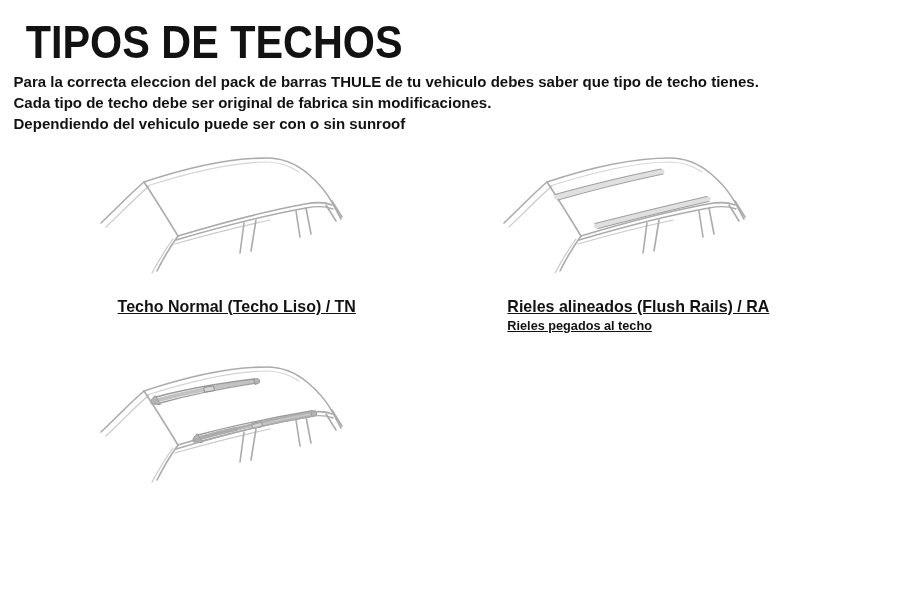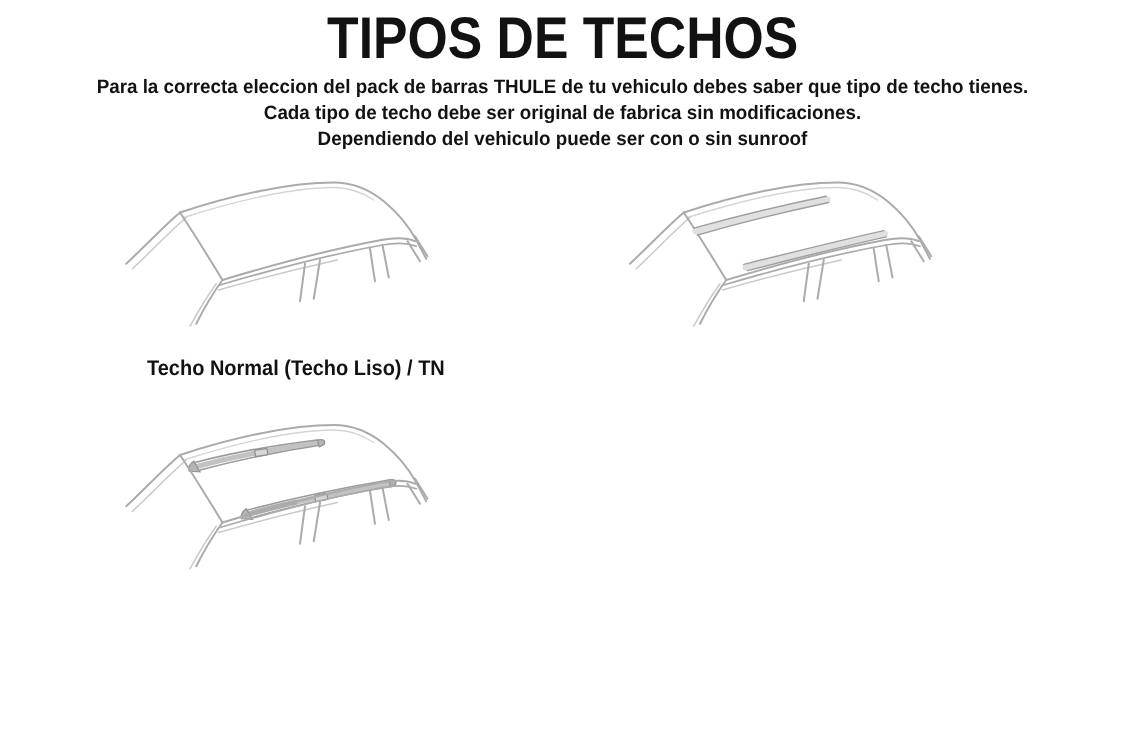--- a/index.html
+++ b/index.html
@@ -8,22 +8,21 @@
   }
   body {
     width: 900px;
     height: 600px;
     background: #ffffff;
     color: #121212;
     font-family: "Liberation Sans", sans-serif;
     overflow: hidden;
   }
   .header {
-    text-align: center;
-    padding-top: 4px;
+    padding-top: 16px;
   }
   .title {
     margin: 0;
     font-size: 47px;
     font-weight: bold;
     line-height: 1.12;
     display: inline-block;
     transform: scaleX(0.88);
     transform-origin: 50% 50%;
     white-space: nowrap;
@@ -43,20 +42,21 @@
     padding: 0 60px 0 35px;
     margin-top: 8px;
     row-gap: 18px;
   }
   .roof-cell {
     margin: 0;
     display: flex;
     flex-direction: column;
     align-items: center;
     text-align: left;
+    text-decoration: underline;
   }
   .roof-art {
     width: 330px;
     height: 150px;
     display: block;
   }
   .roof-label {
     font-size: 17px;
     font-weight: bold;
     margin-top: 5px;
@@ -135,20 +135,24 @@
       <use href="#roofBase"></use>
       <g fill="none" stroke-linecap="round">
         <path d="M67.5,55 C101,45.5 140.5,36 173,29.5" stroke="#e0e0e0" stroke-width="5"></path>
         <path d="M66,52.5 C100,43 140,33.5 172,27" stroke="#9f9f9f" stroke-width="1.2"></path>
         <path d="M69,58 C102,48.5 141,39 174,32" stroke="#9f9f9f" stroke-width="1.2"></path>
         <path d="M107.5,84 C143,75 181,65.5 219,57" stroke="#e0e0e0" stroke-width="5"></path>
         <path d="M106,81.5 C142,72.5 180,63 218,54.5" stroke="#9f9f9f" stroke-width="1.2"></path>
         <path d="M109,86.5 C144,77.5 182,68 220,59.5" stroke="#9f9f9f" stroke-width="1.2"></path>
       </g>
     </svg>
+    <figcaption>
+      <div class="roof-label">Rieles alineados (Flush Rails) / RA</div>
+      <div class="roof-sublabel">Rieles pegados al techo</div>
+    </figcaption>
   </figure>
 
   <figure class="roof-cell">
     <svg class="roof-art" viewBox="0 0 300 150">
       <g fill="none" stroke-linecap="round">
 
         <path d="M72,49 C102,41 136,34.5 169.5,30" stroke="#c2c2c2" stroke-width="4.2"></path>
         <path d="M70,46 C100,38 135,32 168,28" stroke="#9b9b9b" stroke-width="1.3"></path>
         <path d="M74,52 C104,44 138,37 171,32" stroke="#9b9b9b" stroke-width="1.3"></path>
         <path d="M69,45 C66,47 64,50 65.5,53 L74,53.5 Z" fill="#b5b5b5" stroke="#949494" stroke-width="1"></path>

